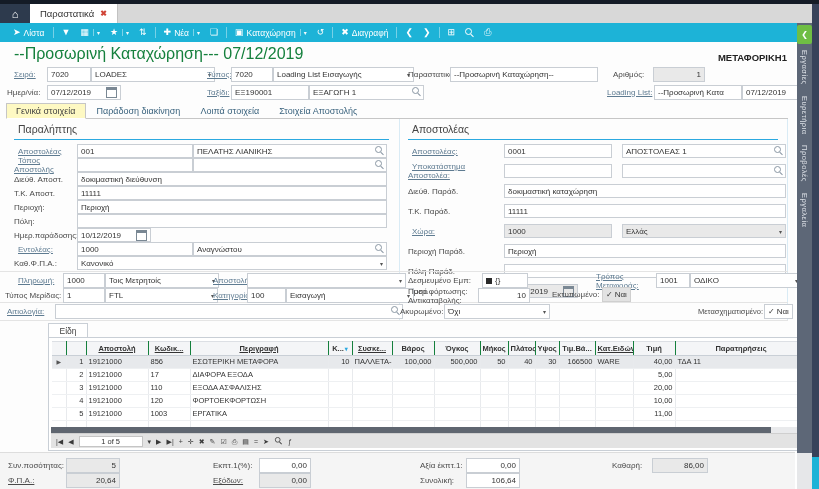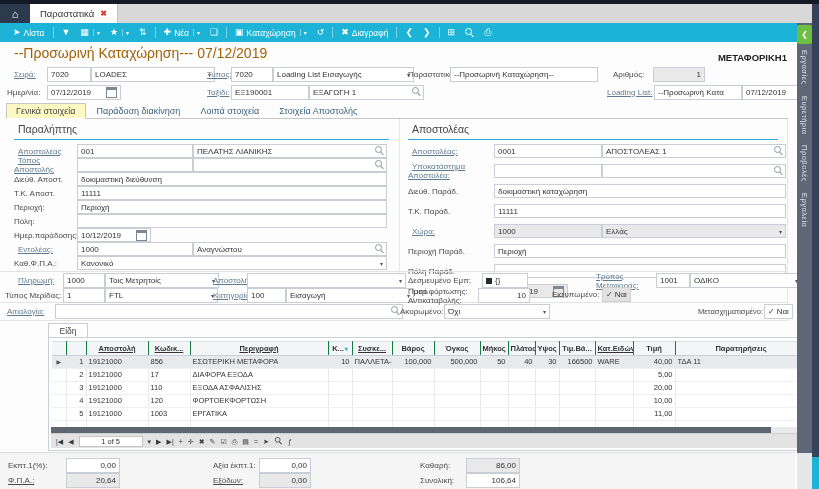--- a/index.html
+++ b/index.html
@@ -14,21 +14,21 @@
 
   .toolbar{position:absolute;left:0;top:23px;width:797px;height:19px;background:#1db3d7;display:flex;align-items:center;padding:0 8px;}
   .tbtn{display:flex;align-items:center;gap:3px;color:#fff;font-size:8.5px;padding:0 5px;height:100%;white-space:nowrap;}
   .ticon{font-size:9px;line-height:1;}
   .tsep{width:1px;height:11px;background:rgba(255,255,255,.4);margin:0 3px;}
   .tcaret{font-size:6px;opacity:.95;border-left:1px solid rgba(255,255,255,.45);padding-left:3px;margin-left:1px;}
 
   
   .content{position:absolute;left:0;top:42px;width:795px;height:447px;background:#fdfdfd;}
   .title-row{position:absolute;left:14px;top:3px;width:773px;display:flex;justify-content:space-between;align-items:flex-start;}
-  .doc-title{font-size:14px;color:#a16207;}
+  .doc-title{font-size:16px;color:#15803d;}
   .company{font-size:9.5px;font-weight:bold;color:#222;margin-top:7px;}
 
   .fgrp{position:absolute;display:flex;align-items:center;height:14px;}
   .flbl{font-size:8px;color:#4a4a4a;flex-shrink:0;}
   .link{color:#5e7b91;text-decoration:underline;cursor:pointer;}
   .inp{border:1px solid #c9ced4;background:#fff;height:13px;display:flex;align-items:center;padding:0 3px;font-size:8px;color:#333;white-space:nowrap;overflow:hidden;}
   .inp.gray{background:#e9e9e9;}
   .inp.right{justify-content:flex-end;}
   .inp.sel::after{content:"▾";margin-left:auto;font-size:6px;color:#555;padding-left:2px;}
   .inp.desc{position:relative;padding-right:13px;}
@@ -47,21 +47,21 @@
   .ntab{padding:2px 9px;font-size:9px;color:#39627d;}
   .ntab.active{background:#fef9c3;border:1px solid #c6c6c6;border-bottom:1px solid #fff;margin-bottom:-1px;color:#444;}
 
   
   .sec{position:absolute;top:77px;}
   .sec-left{left:0;width:399px;}
   .sec-right{left:400px;width:388px;}
   .sec-h{height:16px;border-bottom:1px solid #2ba9e0;font-size:10.5px;color:#444;padding:3px 0 0 4px;margin:1px 10px 4px 14px;}
   .sec-right .sec-h{margin-left:8px;}
   .frow{height:14px;display:flex;align-items:center;padding:0 12px 0 14px;}
-  .sec-right .frow{padding:0 2px 6px 8px;}
+  .sec-right .frow{padding:0 2px 6px 8px;gap:10px;}
   .frow .flbl{width:63px;}
   .sec-right .frow .flbl{width:86px;}
   .frow .flbl.link{text-indent:4px;}
   .frow .inp{height:12px;}
   .frow .inp.code{width:108px;flex-shrink:0;}
   .sec-right .frow .inp.code{width:100px;flex-shrink:0;}
   .frow .inp.desc,.frow .inp.wide,.frow .inp.sel{flex:1;}
   .frow .inp.date{width:66px;}
 
   .vdiv{position:absolute;top:77px;height:202px;width:1px;background:#d9ebf5;}
@@ -91,21 +91,21 @@
   
   .footer{position:absolute;left:0;top:410px;width:795px;height:37px;background:#f5f5f5;border-top:1px solid #ddd;}
   .fr{position:absolute;left:0;right:0;height:13px;}
   .fr1{top:5px;} .fr2{top:20px;}
   .fg{position:absolute;display:flex;align-items:center;}
   .fg .flab{font-size:8px;color:#4a4a4a;flex-shrink:0;}
   .fg .fval{justify-content:flex-end;}
   .fr .fg:nth-child(1){left:8px;}  .fr .fg:nth-child(1) .flab{width:58px;} .fr .fg:nth-child(1) .fval{width:46px;}
   .fr .fg:nth-child(2){left:213px;}.fr .fg:nth-child(2) .flab{width:46px;} .fr .fg:nth-child(2) .fval{width:44px;}
   .fr .fg:nth-child(3){left:420px;}.fr .fg:nth-child(3) .flab{width:46px;} .fr .fg:nth-child(3) .fval{width:46px;}
-  .fr .fg:nth-child(4){left:612px;}.fr .fg:nth-child(4) .flab{width:40px;text-align:right;} .fr .fg:nth-child(4) .fval{width:48px;}
+  .fr .fg:nth-child(4){left:612px;}.fr .fg:nth-child(4) .flab{width:40px;} .fr .fg:nth-child(4) .fval{width:48px;}
 
   
   .sidebar{position:absolute;right:0;top:4px;width:24px;bottom:0;}
   .sb-inner{position:absolute;left:2px;top:19px;width:15px;bottom:0;background:#5d6777;}
   .sb-inner-bottom{position:absolute;left:2px;bottom:0;width:15px;height:36px;background:#e6e7e9;}
   .collapse{position:absolute;left:2px;top:21px;width:15px;height:19px;background:#6fbe44;color:#fff;font-size:8px;display:flex;align-items:center;justify-content:center;border-radius:2px;z-index:2;}
   .sb-items{position:absolute;left:2px;top:46px;width:15px;display:flex;flex-direction:column;align-items:center;gap:11px;z-index:2;}
   .sb-item{writing-mode:vertical-rl;font-size:7.5px;color:#dde1e7;letter-spacing:.5px;}
   .sb-outer{position:absolute;right:0;top:0;width:7px;bottom:0;background:#37425a;}
   .sb-teal{position:absolute;right:0;bottom:0;width:7px;height:32px;background:#1db3d7;}
@@ -605,20 +605,24 @@
             <span class="pic">➤</span>
             <span class="mag"></span>
             <span class="pic">ƒ</span>
           </div>
       </div>
     </div>
 
     <div class="footer" id="footer">
         <div class="fr fr1">
           <div class="fg">
+            <span class="flab">Συν.ποσότητας:</span>
+            <div class="inp fval gray">5</div>
+          </div>
+          <div class="fg">
             <span class="flab">Εκπτ.1(%):</span>
             <div class="inp fval">0,00</div>
           </div>
           <div class="fg">
             <span class="flab">Αξία έκπτ.1:</span>
             <div class="inp fval">0,00</div>
           </div>
           <div class="fg">
             <span class="flab">Καθαρή:</span>
             <div class="inp fval gray">86,00</div>

